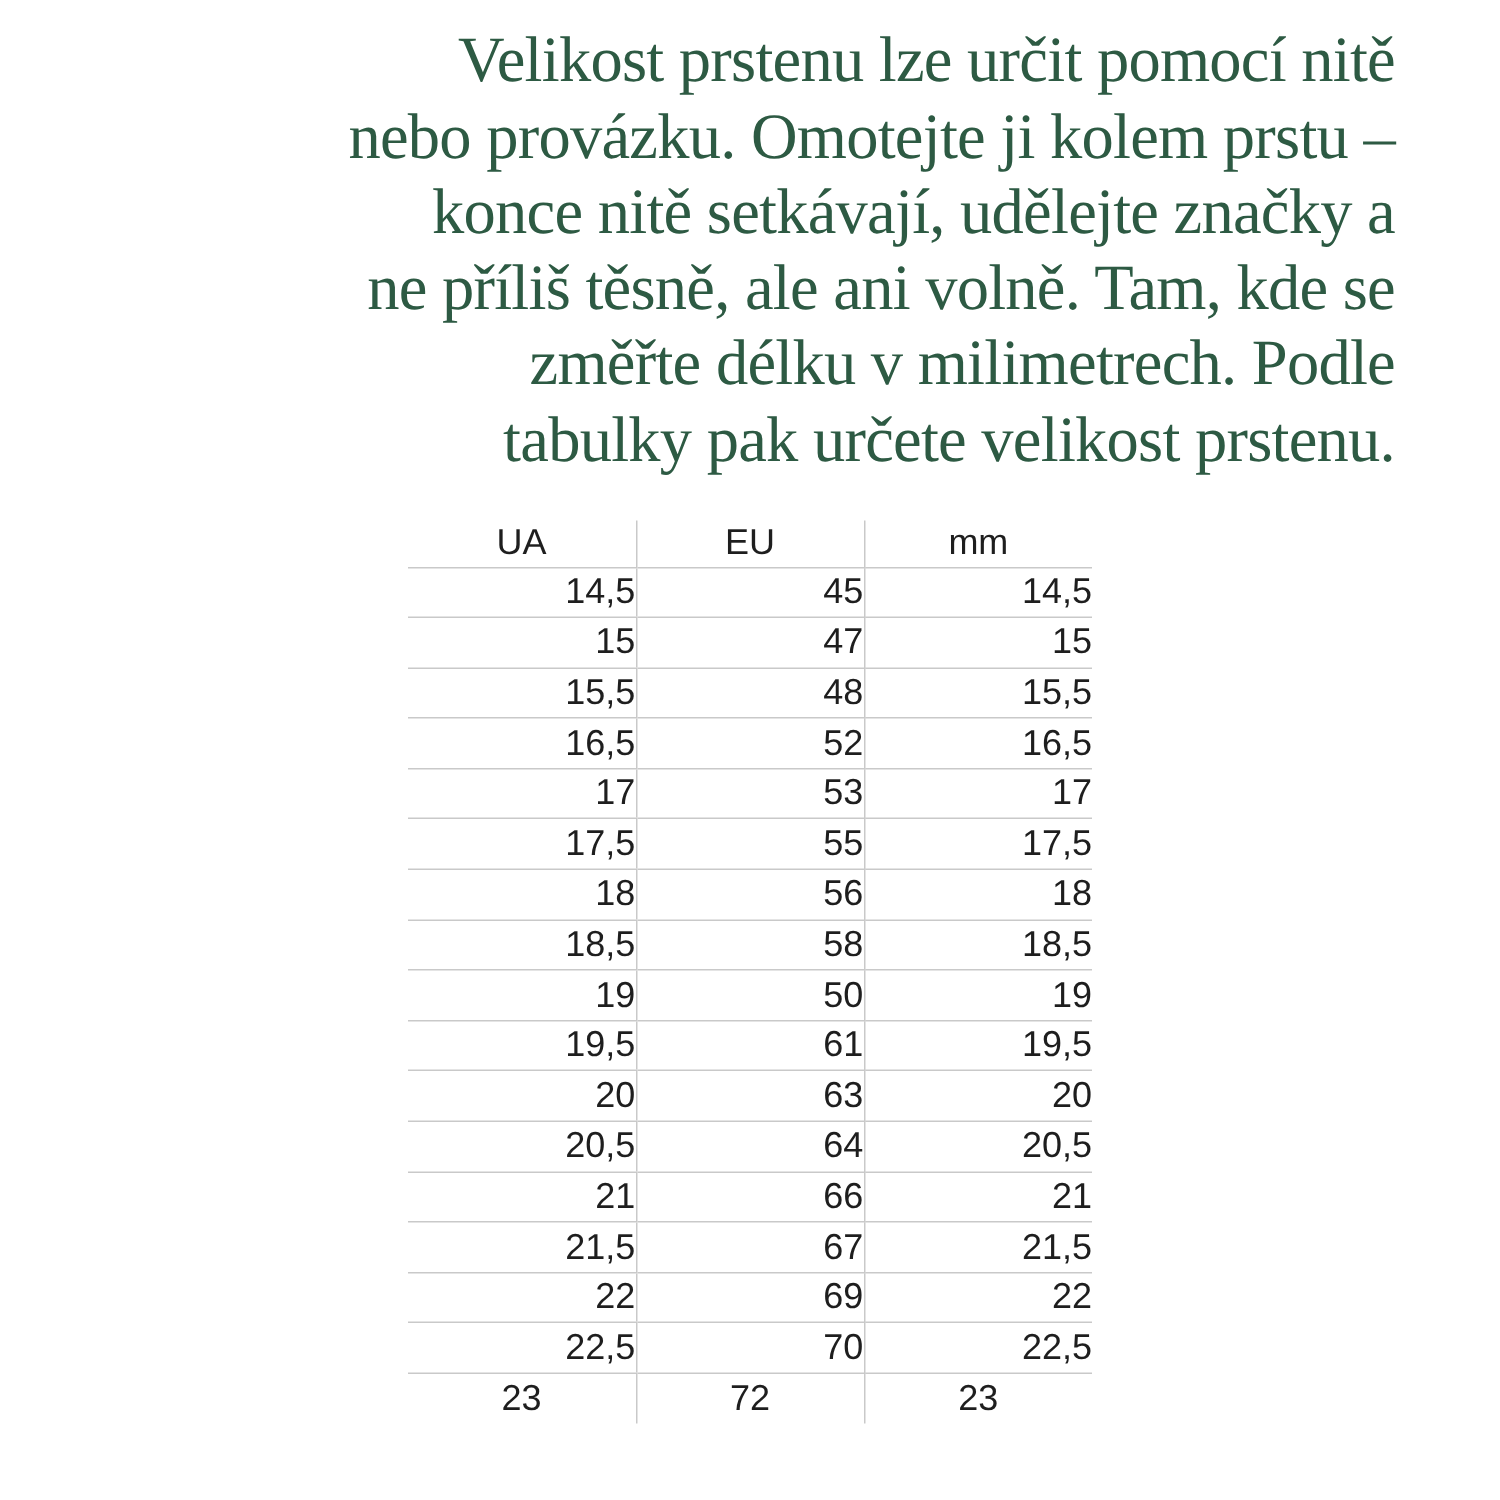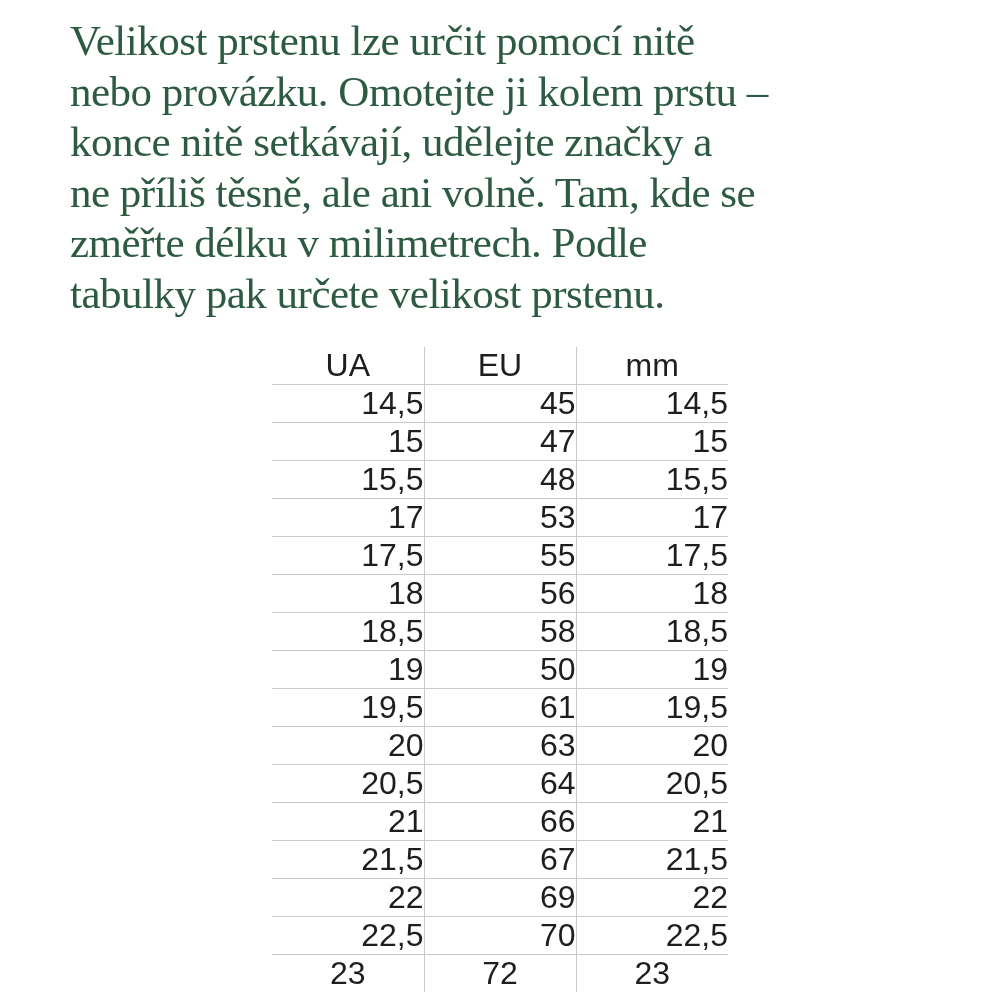--- a/index.html
+++ b/index.html
@@ -18,38 +18,38 @@
   }
   .page {
     width: 1000px;
     height: 1000px;
     background: var(--bg);
   }
   .intro {
     width: 860px;
     margin: 0 auto;
     padding-top: 16px;
-    text-align: left;
+    text-align: right;
     font-family: "Liberation Serif", serif;
     font-size: 43px;
     line-height: 50.5px;
     letter-spacing: -0.5px;
     color: var(--accent);
   }
   .intro .intro-line { white-space: nowrap; }
   .size-table {
     width: 456px;
     margin: 28px auto 0 auto;
     border-collapse: collapse;
     table-layout: fixed;
   }
   .size-table th, .size-table td {
     font-family: "Liberation Sans", sans-serif;
     font-weight: normal;
-    font-size: 32px;
+    font-size: 24px;
     color: var(--table-text);
     text-align: center;
     vertical-align: middle;
     padding: 0;
   }
   .size-table thead th { height: 31px; }
   .size-table tbody td { height: 33.6px; }
   
   .size-table th:nth-child(2),
   .size-table td:nth-child(2) {
@@ -90,20 +90,25 @@
         </tr>
         <tr>
           <td>15</td>
           <td>47</td>
           <td>15</td>
         </tr>
         <tr>
           <td>15,5</td>
           <td>48</td>
           <td>15,5</td>
+        </tr>
+        <tr>
+          <td>16,5</td>
+          <td>52</td>
+          <td>16,5</td>
         </tr>
         <tr>
           <td>17</td>
           <td>53</td>
           <td>17</td>
         </tr>
         <tr>
           <td>17,5</td>
           <td>55</td>
           <td>17,5</td>

